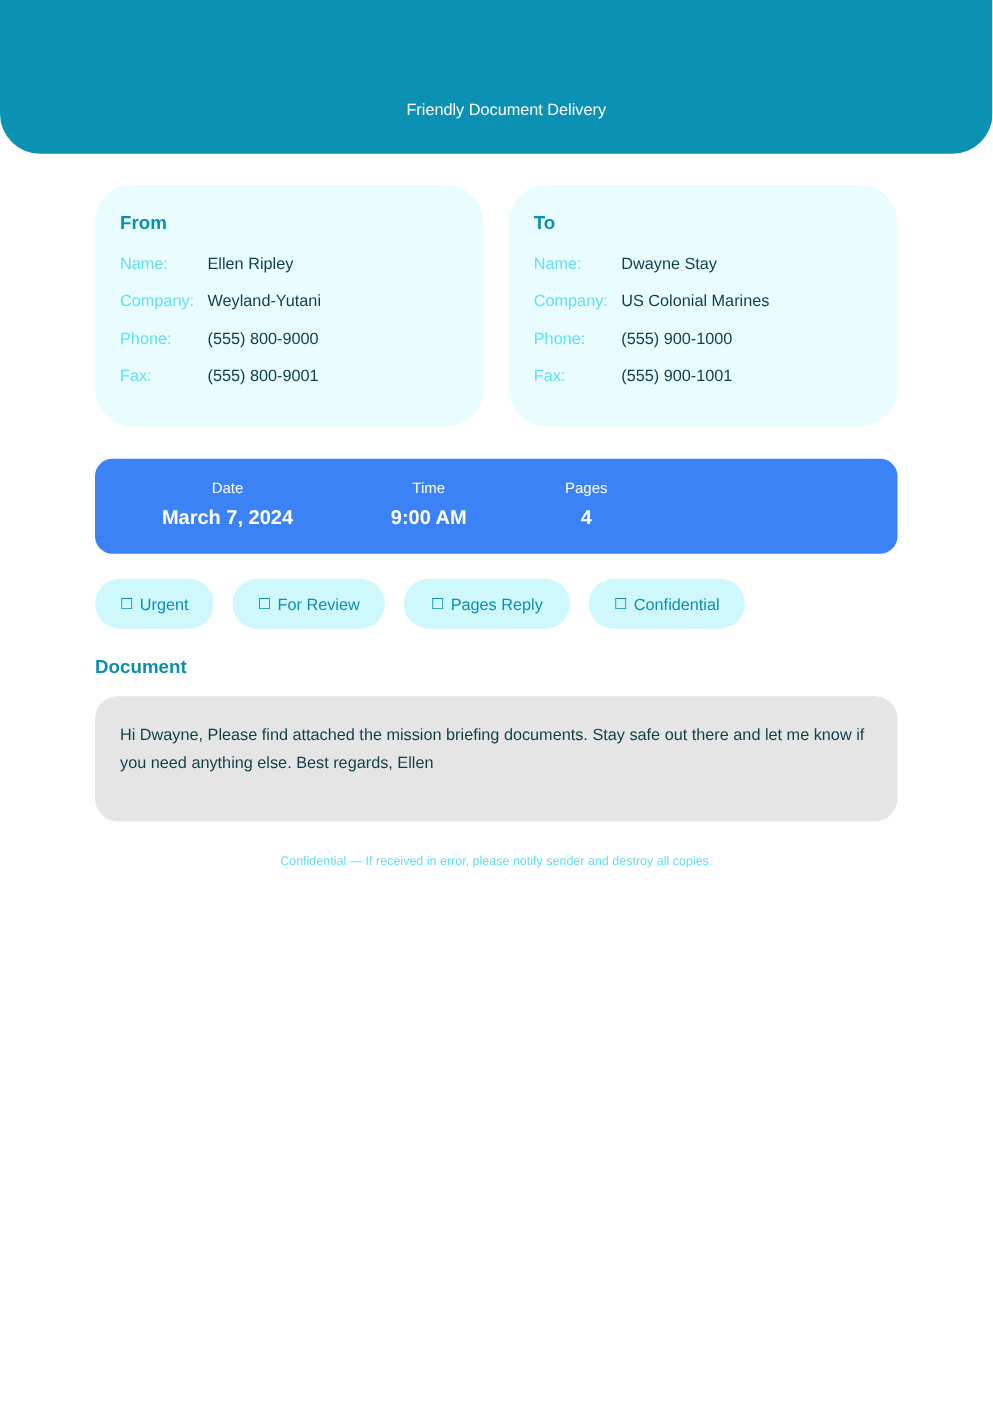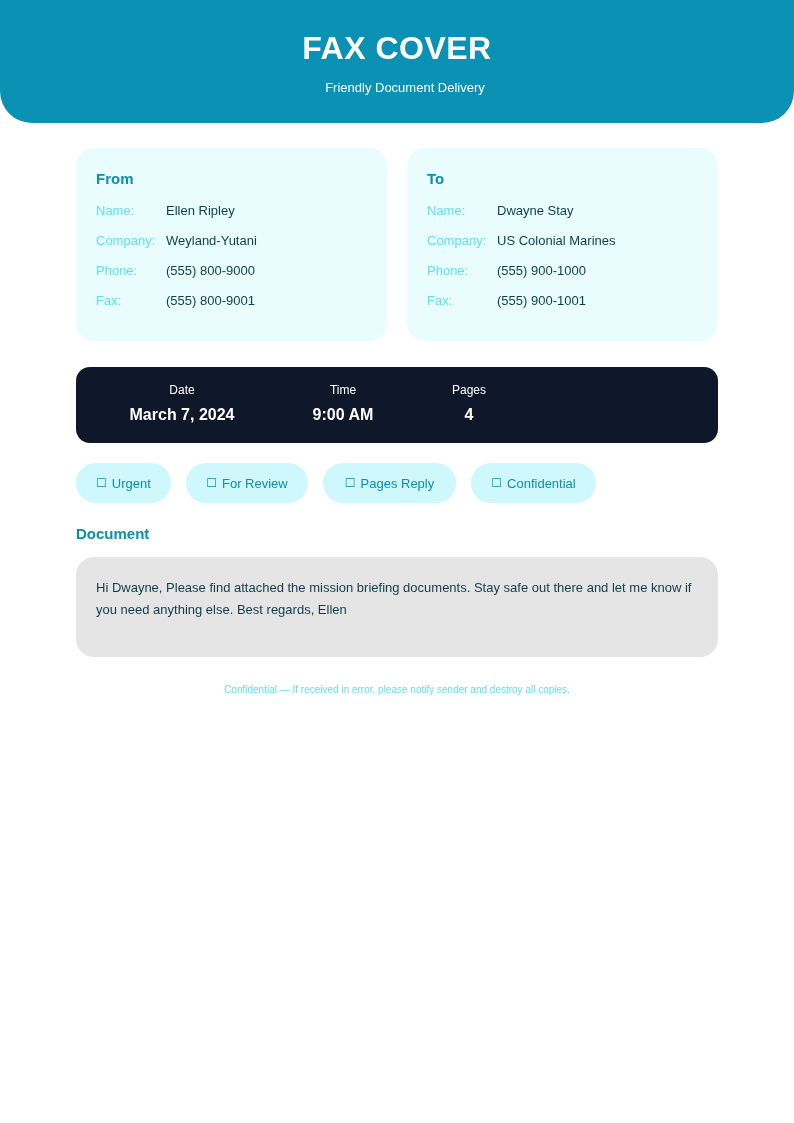--- a/index.html
+++ b/index.html
@@ -16,36 +16,36 @@
       position: absolute; left: 0; right: 0; top: 30px;
       font-size: 32px; font-weight: bold; letter-spacing: 0.5px;
     }
     .header .subtitle {
       position: absolute; left: 16px; right: 0; top: 80px;
       font-size: 13px;
     }
 
     .card {
       position: absolute; top: 148px; width: 311px; height: 193px;
-      background: #e9fdff; border-radius: 18px;
+      background: #e9fdff; border-radius: 30px;
       padding: 22px 20px;
     }
     .card.from { left: 76px; }
     .card.to { left: 407px; }
     .card .card-title {
       font-size: 15px; font-weight: bold; color: #0a8fae;
       margin-bottom: 14px; height: 18px; line-height: 18px;
     }
     .card .row { display: flex; height: 30px; align-items: flex-start; font-size: 13px; line-height: 18px; }
     .card .row .label { width: 70px; color: #5fe0ef; }
     .card .row .value { color: #0f3d4a; }
 
     .info-bar {
       position: absolute; left: 76px; top: 367px; width: 642px; height: 76px;
-      background: #0f172a; border-radius: 14px; color: #ffffff;
+      background: #3b82f6; border-radius: 14px; color: #ffffff;
     }
     .info-item { position: absolute; top: 16px; text-align: center; transform: translateX(-50%); white-space: nowrap; }
     .info-item .k { font-size: 12px; line-height: 14px; }
     .info-item .v { font-size: 16px; font-weight: bold; margin-top: 9px; line-height: 18px; }
 
     .flags { position: absolute; left: 76px; top: 463px; height: 40px; }
     .flag {
       position: absolute; top: 0; height: 40px; border-radius: 20px;
       background: #cff8fd; color: #0a8fae; font-size: 13px;
       display: flex; align-items: center; justify-content: center; white-space: nowrap;
@@ -64,21 +64,20 @@
 
     .footer {
       position: absolute; left: 0; right: 0; top: 684px; text-align: center;
       font-size: 10px; color: #5fe0ef;
     }
   </style>
 </head>
 <body>
 
 <div class="header">
-  <div class="title">FAX COVER</div>
   <div class="subtitle">Friendly Document Delivery</div>
 </div>
 
 <div class="card from">
   <div class="card-title">From</div>
   <div class="row">
     <span class="label">Name:</span>
     <span class="value">Ellen Ripley</span>
   </div>
   <div class="row">

